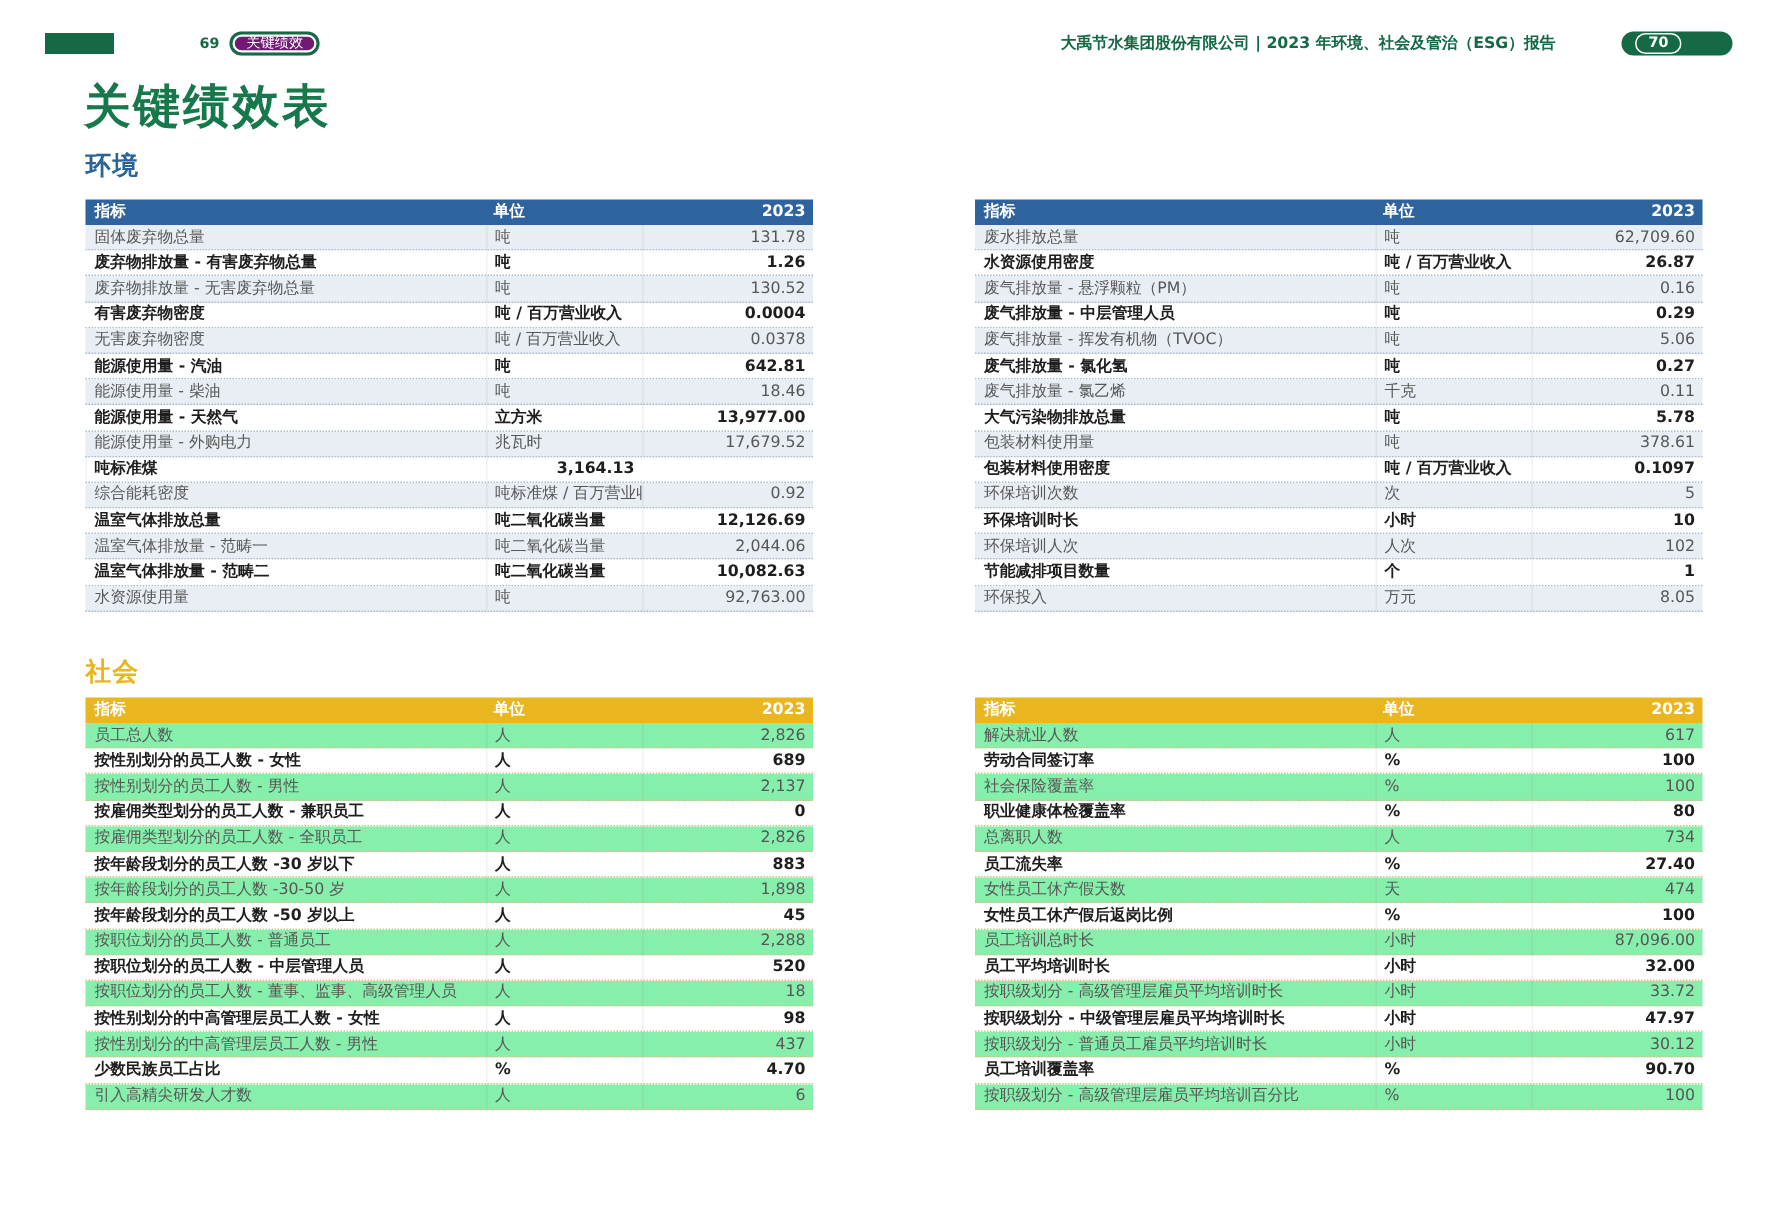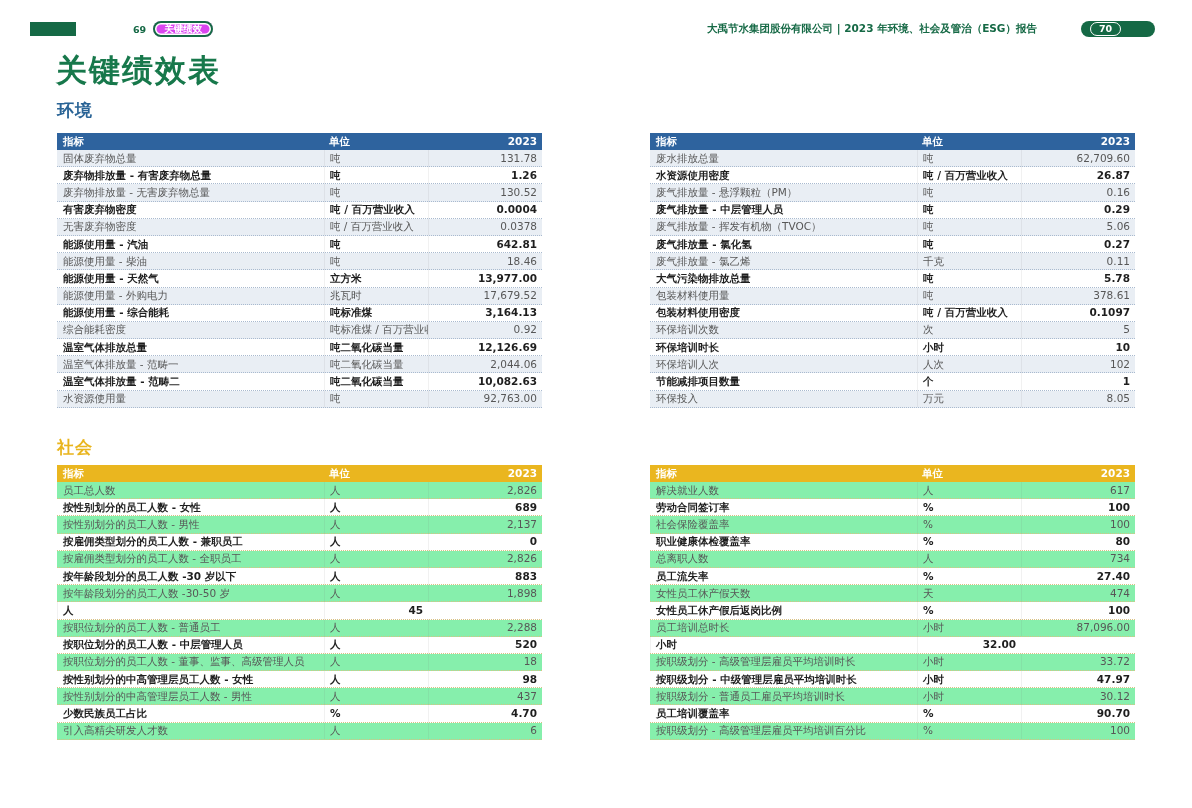--- a/index.html
+++ b/index.html
@@ -4,21 +4,21 @@
 <style>
   * { margin:0; padding:0; box-sizing:border-box; }
   html,body { background:#ffffff; }
   body { font-family:"DejaVu Sans","Liberation Sans",sans-serif; }
   .page { position:relative; width:1192px; height:808px; background:#fff; overflow:hidden; }
 
   
   .tb-left { position:absolute; left:30px; top:21px; display:flex; align-items:center; height:16px; }
   .green-block { width:46px; height:14px; background:#156945; margin-right:9px; }
   .pagenum-left { color:#156945; font-size:9.5px; font-weight:700; margin-right:7px;margin-left:48px; }
-  .tab-pill { background:#d946ef; color:#fff; font-size:9.5px; font-weight:700;
+  .tab-pill { background:#701a75; color:#fff; font-size:9.5px; font-weight:400;
               padding:2px 11px; border-radius:9px; line-height:12px;
               box-shadow: inset 0 0 0 2px #156945, inset 0 0 0 3.5px #ffffff; }
   .tb-right { position:absolute; right:0; top:21px; display:flex; align-items:center; height:16px;gap:32px; }
   .hdr-title { color:#156945; font-size:10.5px; font-weight:700; margin-right:12px; }
   .pagebar-right { width:74px; height:16px; background:#156945; border-radius:8px;
                    display:flex; align-items:center; padding-left:9px; margin-right:37px; }
   .pagenum-right { color:#fff; font-size:9.5px; font-weight:700; border:1px solid #fff;
                    border-radius:8px; padding:0 8px; line-height:12px; }
 
   
@@ -120,21 +120,20 @@
         <div class="tcell c0">能源使用量 - 天然气</div>
         <div class="tcell c1">立方米</div>
         <div class="tcell c2">13,977.00</div>
       </div>
       <div class="trow body blue tint">
         <div class="tcell c0">能源使用量 - 外购电力</div>
         <div class="tcell c1">兆瓦时</div>
         <div class="tcell c2">17,679.52</div>
       </div>
       <div class="trow body blue alt">
-        <div class="tcell c0">能源使用量 - 综合能耗</div>
         <div class="tcell c1">吨标准煤</div>
         <div class="tcell c2">3,164.13</div>
       </div>
       <div class="trow body blue tint">
         <div class="tcell c0">综合能耗密度</div>
         <div class="tcell c1">吨标准煤 / 百万营业收入</div>
         <div class="tcell c2">0.92</div>
       </div>
       <div class="trow body blue alt">
         <div class="tcell c0">温室气体排放总量</div>
@@ -276,20 +275,21 @@
         <div class="tcell c0">按年龄段划分的员工人数 -30 岁以下</div>
         <div class="tcell c1">人</div>
         <div class="tcell c2">883</div>
       </div>
       <div class="trow body gold tint">
         <div class="tcell c0">按年龄段划分的员工人数 -30-50 岁</div>
         <div class="tcell c1">人</div>
         <div class="tcell c2">1,898</div>
       </div>
       <div class="trow body gold alt">
+        <div class="tcell c0">按年龄段划分的员工人数 -50 岁以上</div>
         <div class="tcell c1">人</div>
         <div class="tcell c2">45</div>
       </div>
       <div class="trow body gold tint">
         <div class="tcell c0">按职位划分的员工人数 - 普通员工</div>
         <div class="tcell c1">人</div>
         <div class="tcell c2">2,288</div>
       </div>
       <div class="trow body gold alt">
         <div class="tcell c0">按职位划分的员工人数 - 中层管理人员</div>
@@ -367,20 +367,21 @@
         <div class="tcell c0">女性员工休产假后返岗比例</div>
         <div class="tcell c1">%</div>
         <div class="tcell c2">100</div>
       </div>
       <div class="trow body gold tint">
         <div class="tcell c0">员工培训总时长</div>
         <div class="tcell c1">小时</div>
         <div class="tcell c2">87,096.00</div>
       </div>
       <div class="trow body gold alt">
+        <div class="tcell c0">员工平均培训时长</div>
         <div class="tcell c1">小时</div>
         <div class="tcell c2">32.00</div>
       </div>
       <div class="trow body gold tint">
         <div class="tcell c0">按职级划分 - 高级管理层雇员平均培训时长</div>
         <div class="tcell c1">小时</div>
         <div class="tcell c2">33.72</div>
       </div>
       <div class="trow body gold alt">
         <div class="tcell c0">按职级划分 - 中级管理层雇员平均培训时长</div>

